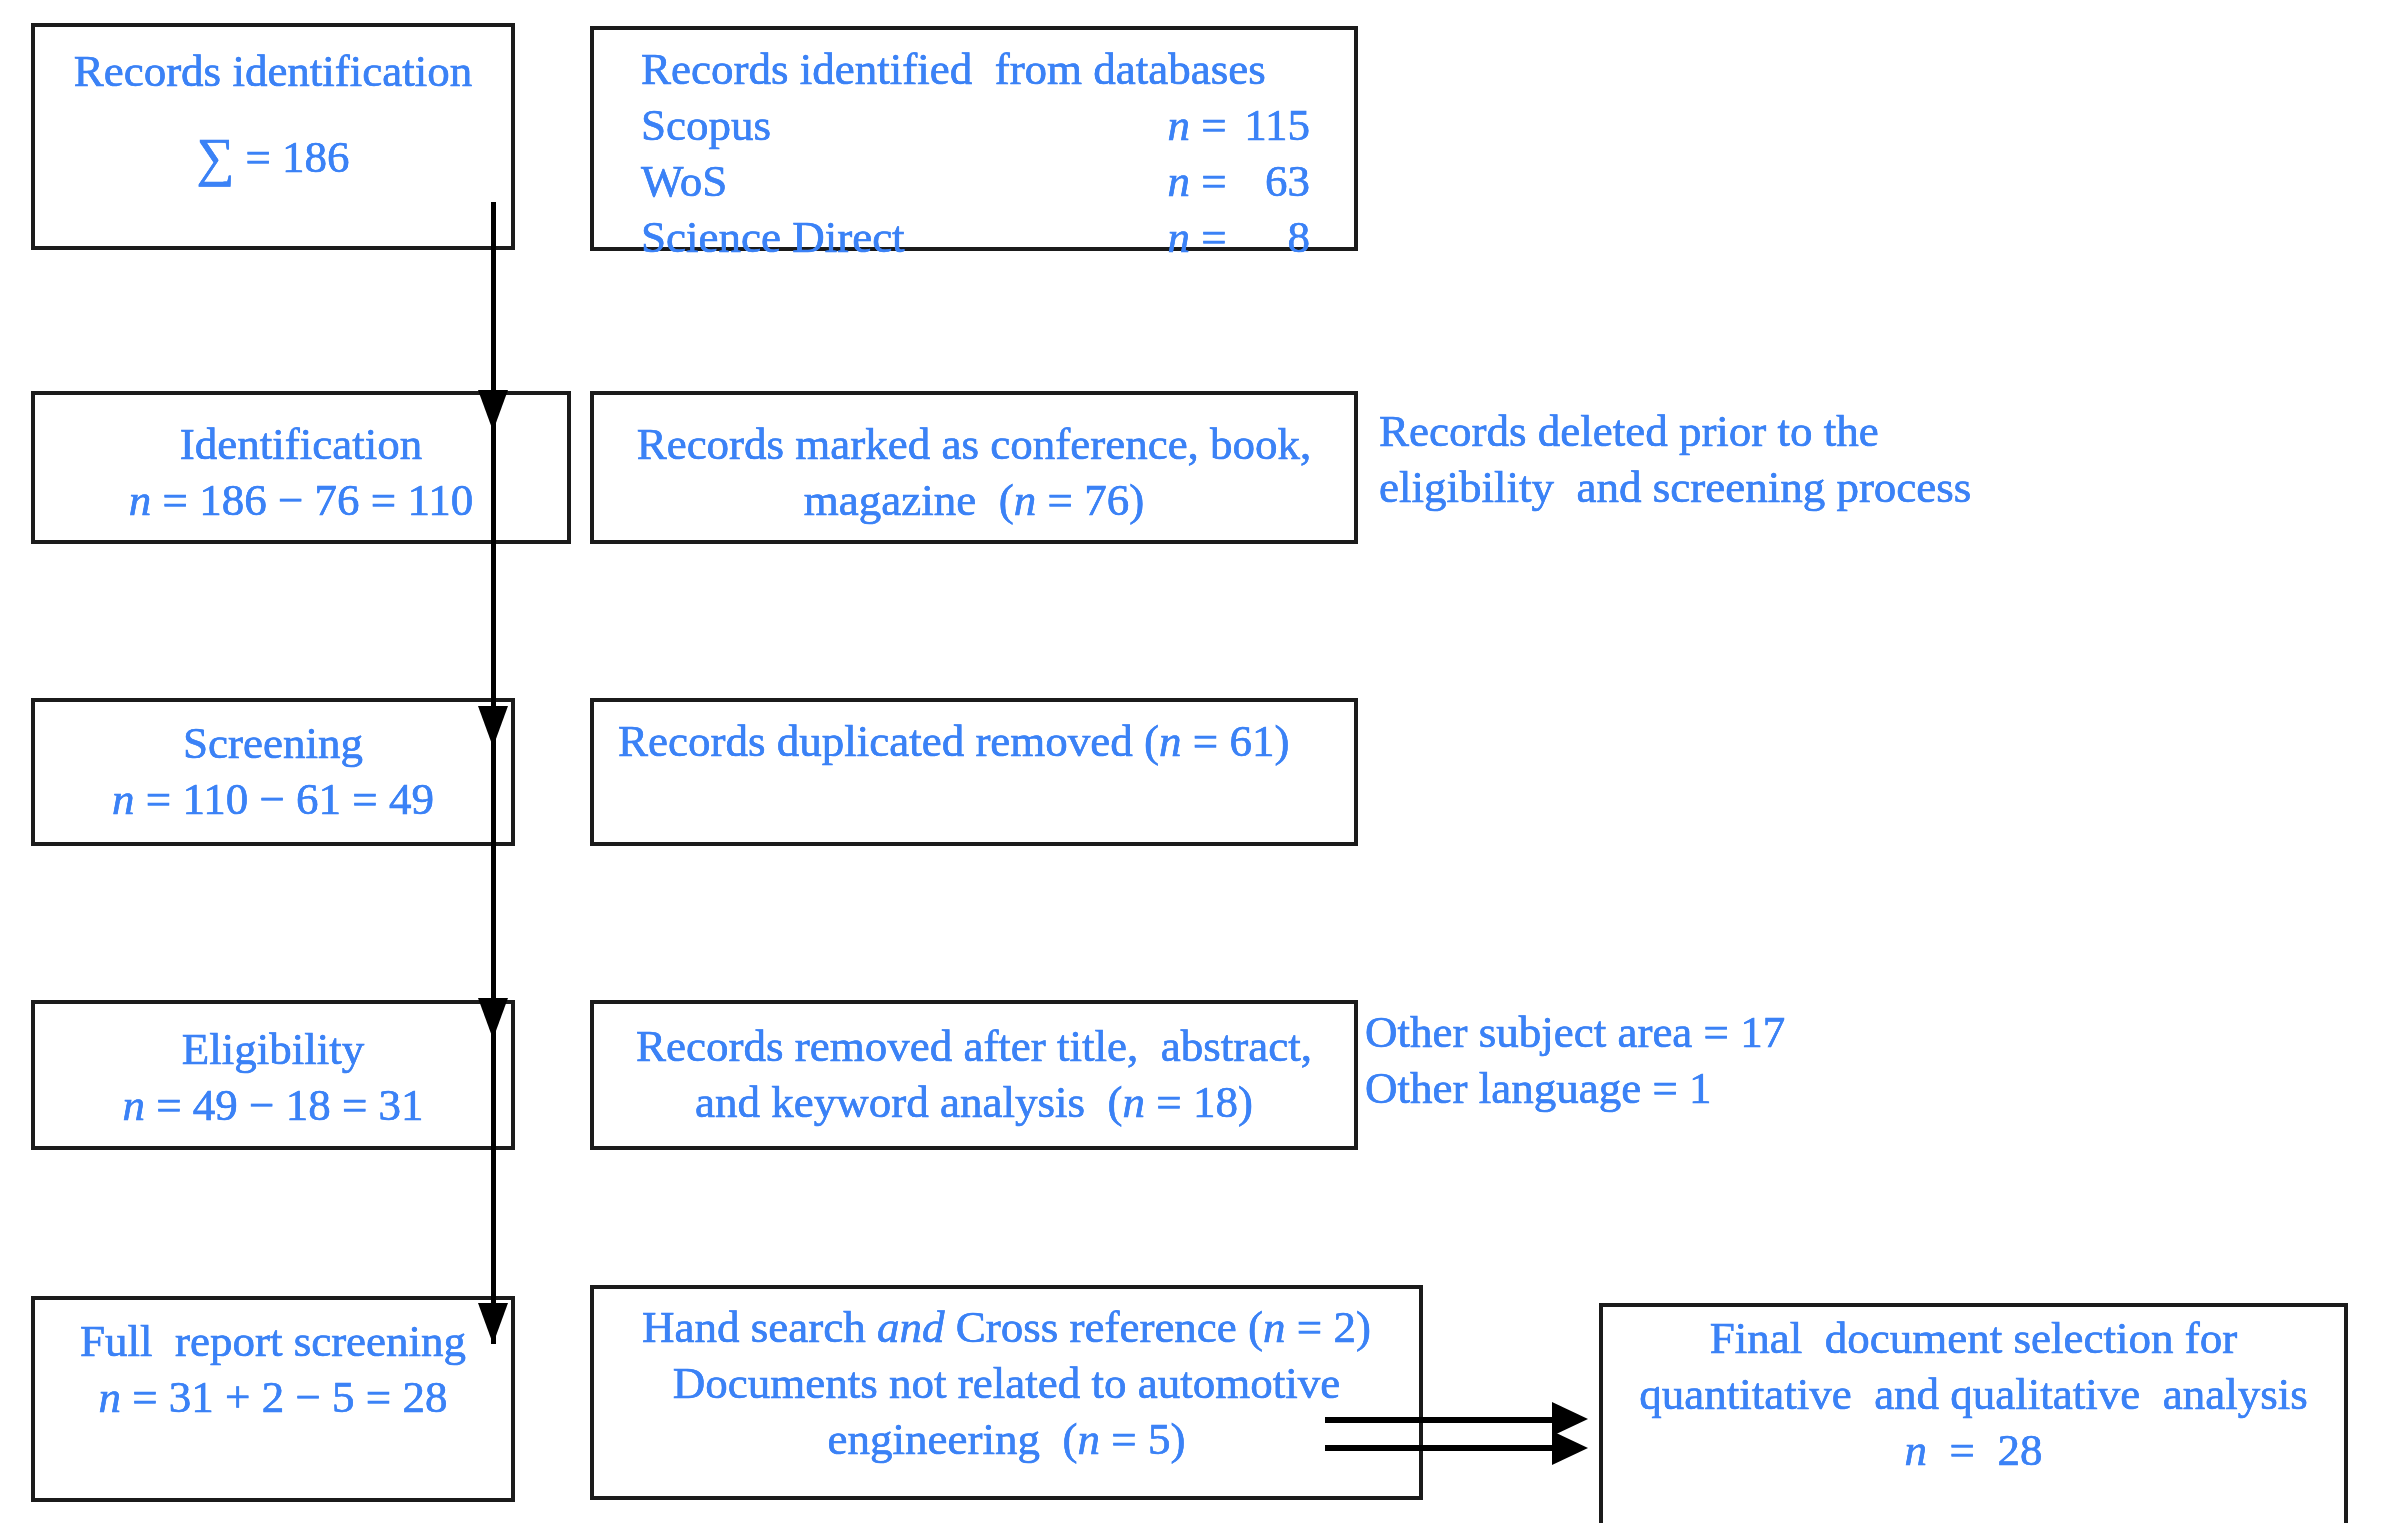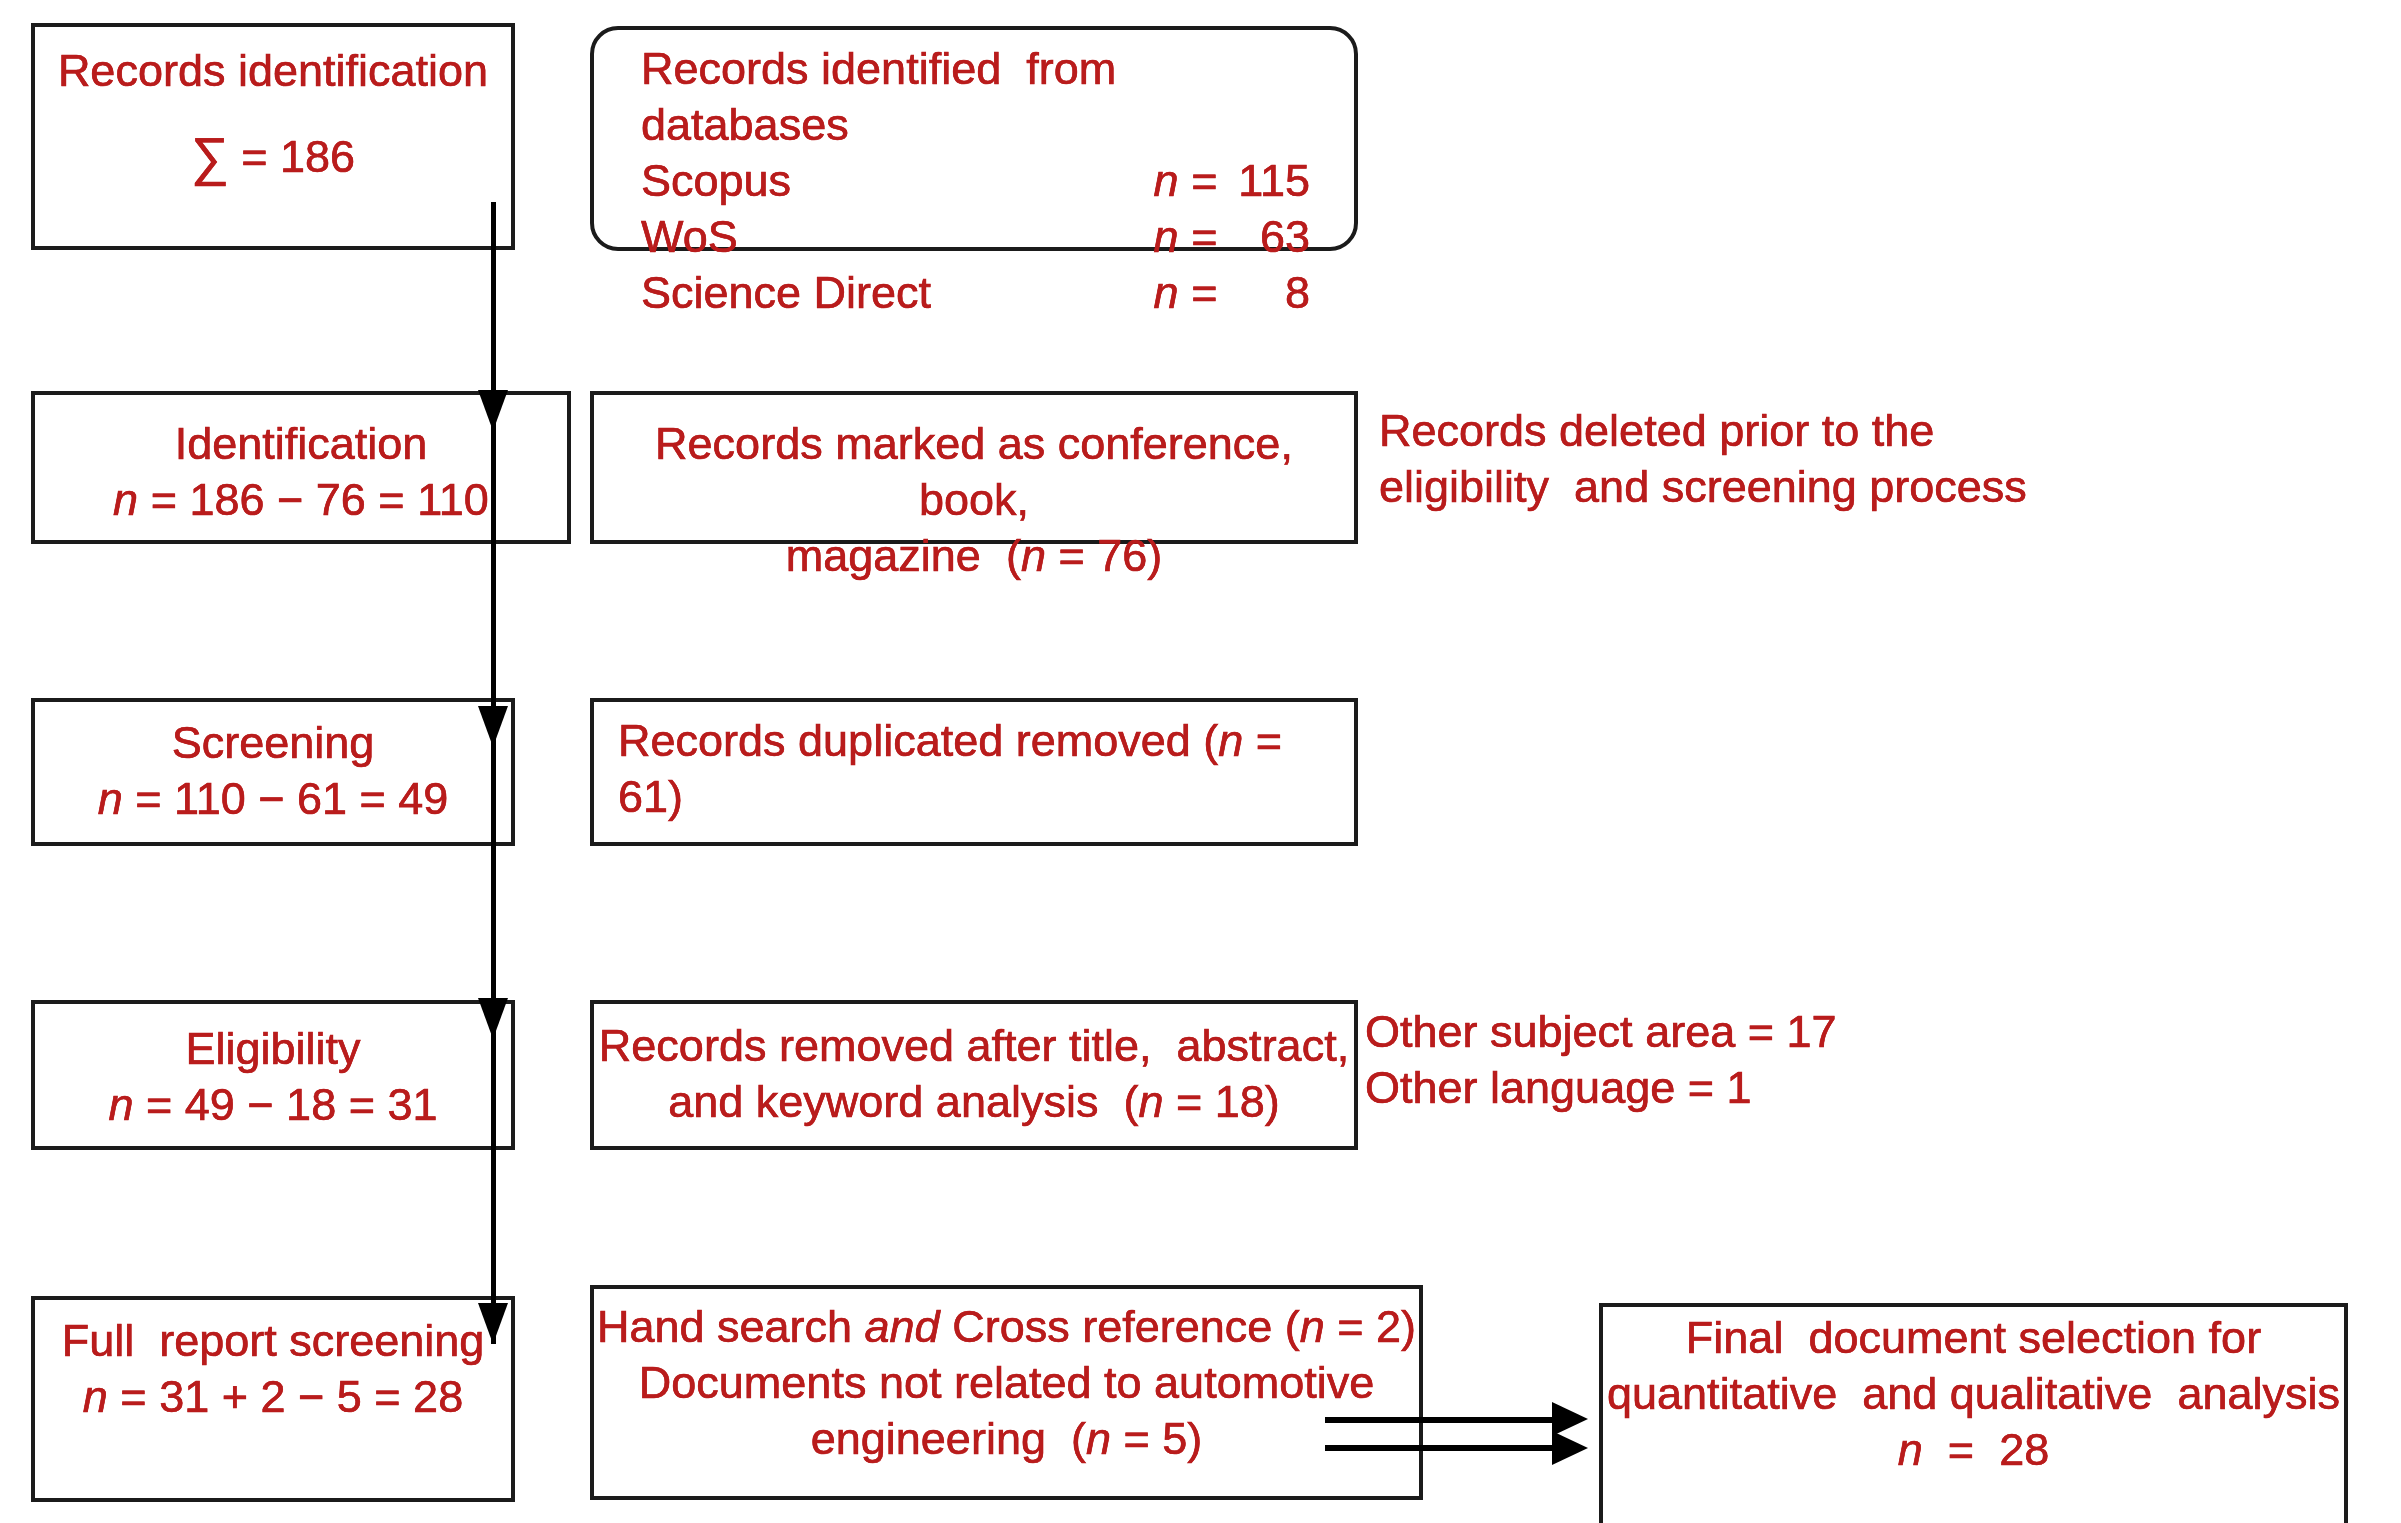--- a/index.html
+++ b/index.html
@@ -1,24 +1,24 @@
 <!DOCTYPE html>
 <html style="font-size:12.6px"><head>
 <meta charset="utf-8">
 <style>
   html, body { margin: 0; padding: 0; background: #ffffff; }
   #canvas {
     position: relative;
     width: 2401px;
     height: 1523px;
     background: #ffffff;
-    font-family: Liberation Sans, sans-serif;
+    font-family: Liberation Serif, serif;
     font-size: 45px;
     line-height: 56px;
-    color: #b91c1c;
+    color: #3b82f6;
     -webkit-text-stroke: 0.6px currentColor;
     text-shadow: 0 0 0.5px currentColor;
   }
   .box {
     position: absolute;
     box-sizing: border-box;
     border: 4.7px solid #1b1b1b;
     background: #ffffff;
     text-align: center;
   }
@@ -55,21 +55,21 @@
 
   
   #b1 { left: 31px;  top: 23px;   width: 484px; height: 227px; padding-top: 16px; }
   #b1 .sum-line { margin-top: 30px; }
   #b2 { left: 31px;  top: 391px;  width: 540px; height: 153px; padding-top: 20.6px; }
   #b3 { left: 31px;  top: 698px;  width: 484px; height: 148px; padding-top: 12.6px; }
   #b4 { left: 31px;  top: 1000px; width: 484px; height: 150px; padding-top: 17.4px; }
   #b5 { left: 31px;  top: 1296px; width: 484px; height: 206px; padding-top: 13px; }
 
   
-  #m1 { left: 590px; top: 26px;   width: 768px; height: 225px; padding: 11px 44px 0 47px; text-align: left; border-radius: 28px; }
+  #m1 { left: 590px; top: 26px;   width: 768px; height: 225px; padding: 11px 44px 0 47px; text-align: left; }
   #m2 { left: 590px; top: 391px;  width: 768px; height: 153px; padding-top: 20.6px; }
   #m3 { left: 590px; top: 698px;  width: 768px; height: 148px; padding: 11px 0 0 24px; }
   #m4 { left: 590px; top: 1000px; width: 768px; height: 150px; padding-top: 14.2px; }
   #m5 { left: 590px; top: 1285px; width: 833px; height: 215px; padding-top: 9.5px; }
 
   
   #note-deleted { left: 1379px; top: 403px;  width: 680px; }
   #note-reasons { left: 1365px; top: 1004px; width: 506px; }
   #br { left: 1599px; top: 1303px; width: 749px; height: 232px; padding-top: 3px; }
 

